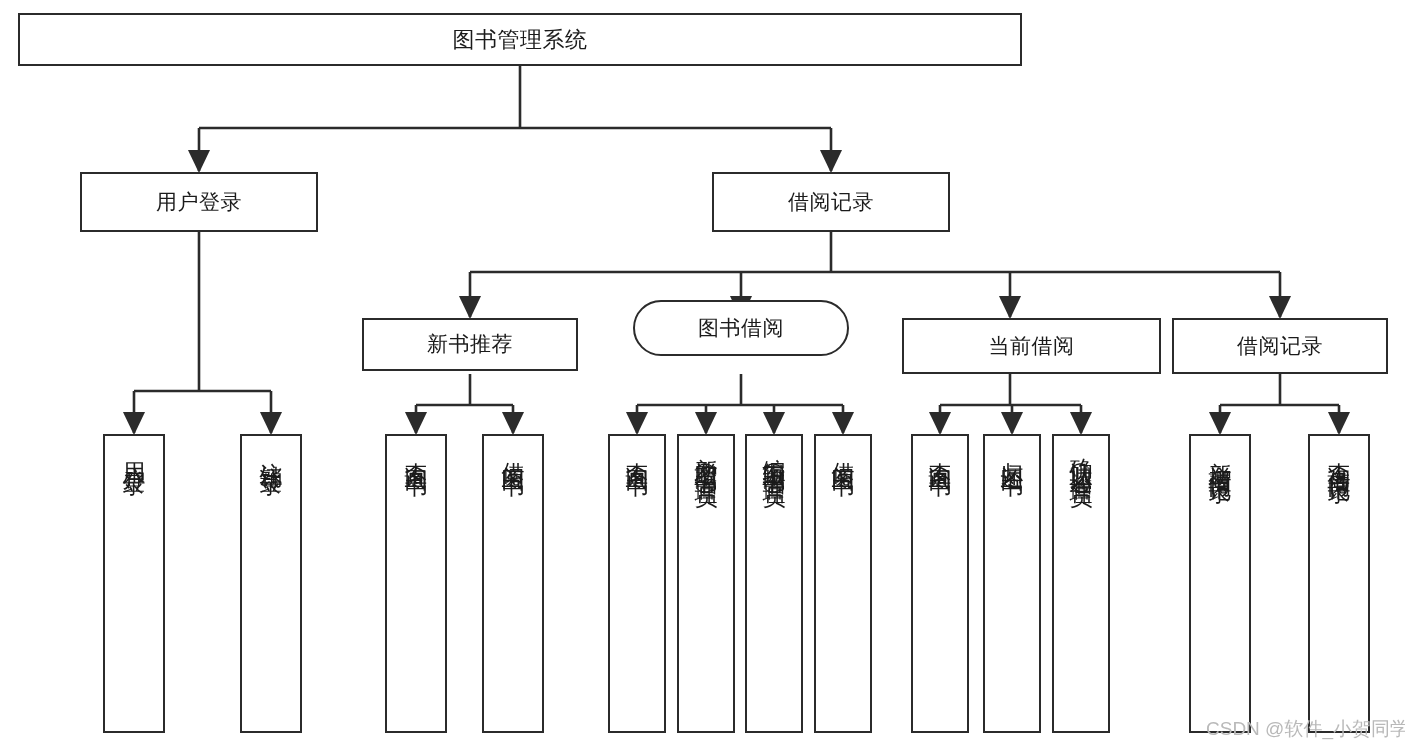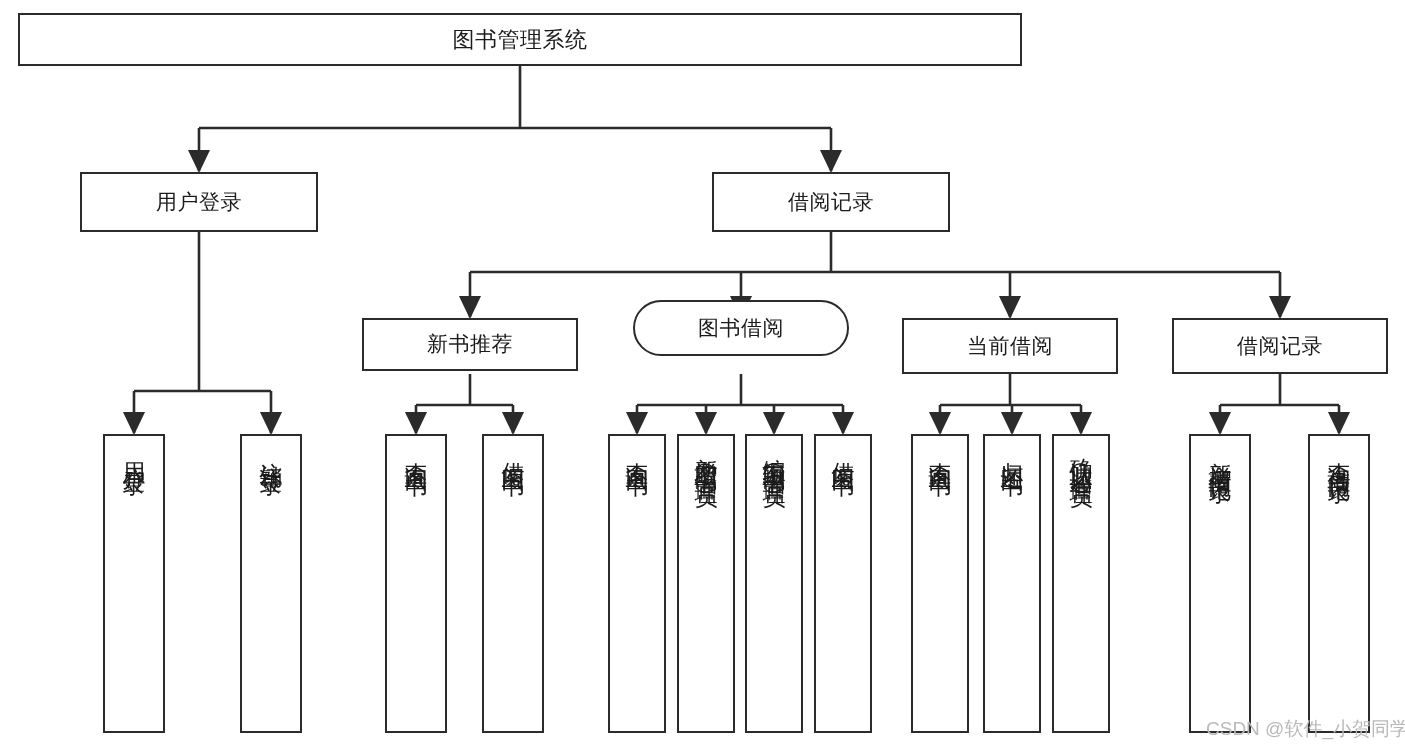--- a/index.html
+++ b/index.html
@@ -130,21 +130,21 @@
       </div>
       <div class="node horiz" style="left: 712px; top: 172px; width: 238px; height: 60px; border-color: rgb(43, 43, 43); background: rgb(255, 255, 255);">
         <span class="label" style="color: rgb(27, 27, 27);">借阅记录</span>
       </div>
       <div class="node horiz" style="left: 362px; top: 318px; width: 216px; height: 53px; border-color: rgb(43, 43, 43); background: rgb(255, 255, 255);">
         <span class="label" style="color: rgb(27, 27, 27);">新书推荐</span>
       </div>
       <div class="node horiz" style="left: 633px; top: 300px; width: 216px; height: 56px; border-color: rgb(43, 43, 43); background: rgb(255, 255, 255); border-radius: 28px;">
         <span class="label" style="color: rgb(27, 27, 27);">图书借阅</span>
       </div>
-      <div class="node horiz" style="left: 902px; top: 318px; width: 216px; height: 56px; border-color: rgb(43, 43, 43); background: rgb(255, 255, 255);">
+      <div class="node horiz" style="left: 902px; top: 318px; width: 259px; height: 56px; border-color: rgb(43, 43, 43); background: rgb(255, 255, 255);">
         <span class="label" style="color: rgb(27, 27, 27);">当前借阅</span>
       </div>
       <div class="node horiz" style="left: 1172px; top: 318px; width: 216px; height: 56px; border-color: rgb(43, 43, 43); background: rgb(255, 255, 255);">
         <span class="label" style="color: rgb(27, 27, 27);">借阅记录</span>
       </div>
       <div class="node vert" style="left: 103px; top: 434px; width: 62px; height: 299px; border-color: rgb(43, 43, 43); background: rgb(255, 255, 255);">
         <span class="label" style="color: rgb(27, 27, 27);">用户登录</span>
       </div>
       <div class="node vert" style="left: 240px; top: 434px; width: 62px; height: 299px; border-color: rgb(43, 43, 43); background: rgb(255, 255, 255);">
         <span class="label" style="color: rgb(27, 27, 27);">注销登录</span>

